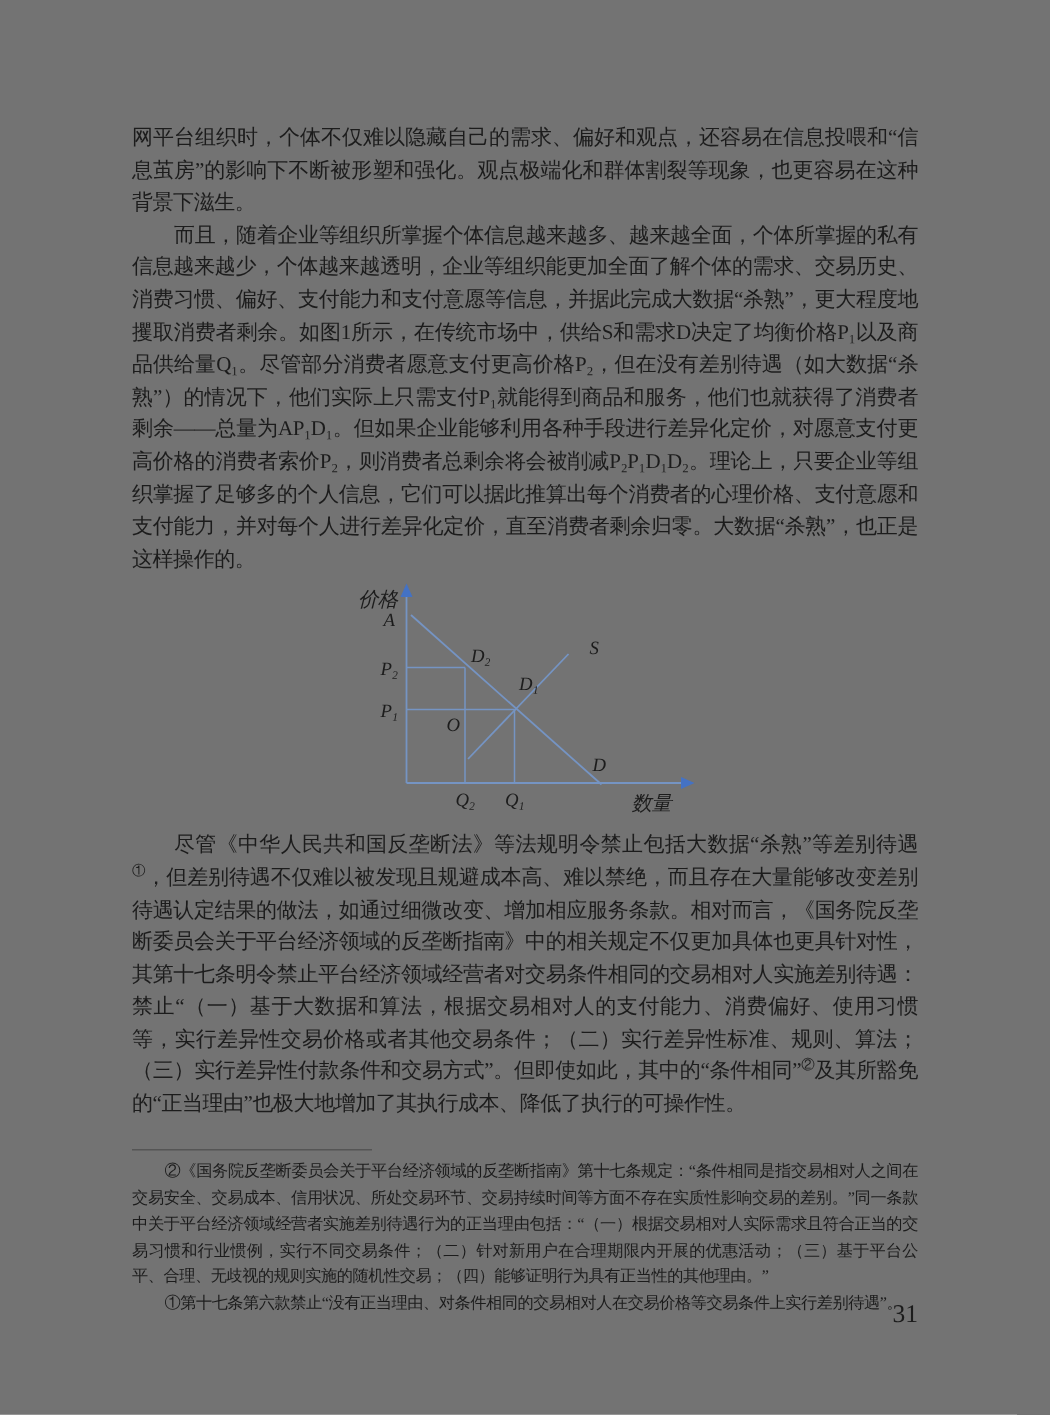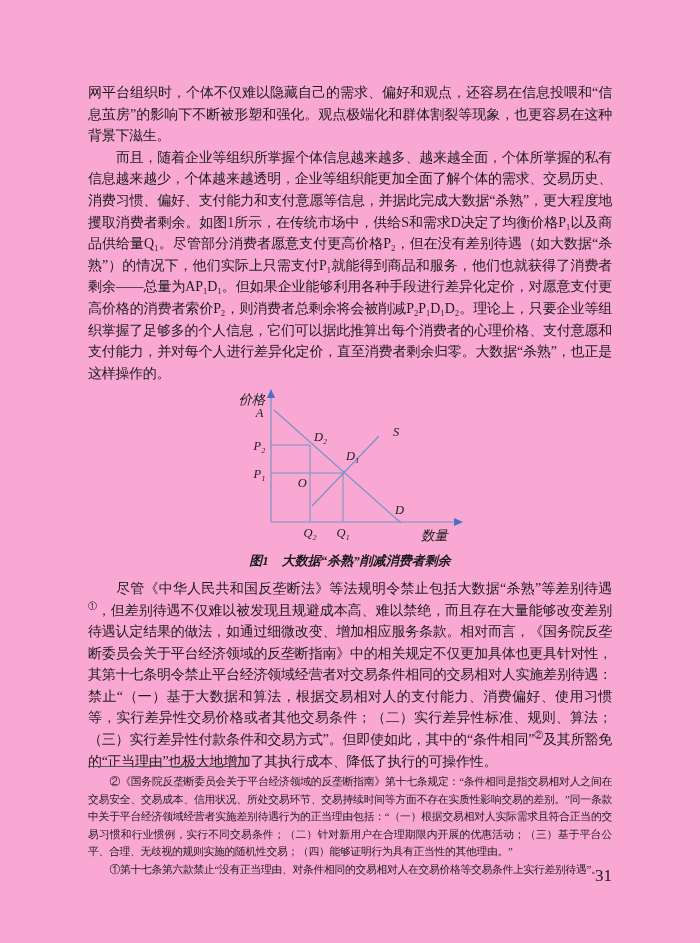--- a/index.html
+++ b/index.html
@@ -1,18 +1,18 @@
 <!DOCTYPE html>
 <html lang="zh"><head>
 <meta charset="utf-8">
 <style>
   html,body{margin:0;padding:0;}
   body{background:#ffffff;width:700px;height:943px;position:relative;
        font-family:"Liberation Serif","DejaVu Serif",serif;color:#1c1c1c;}
-  .page{position:absolute;inset:0;width:700px;height:943px;background:#f9a8d4;overflow:hidden;}
+  .page{position:absolute;inset:0;width:700px;height:943px;background:#737373;overflow:hidden;}
   .content{position:absolute;left:88px;top:82px;width:524px;
            font-size:14px;line-height:21.6px;text-align:justify;
            letter-spacing:-0.3px;}
   .para{margin:0;text-indent:2em;}
   .para.no-indent{text-indent:0;}
   .sup{font-size:9px;vertical-align:super;line-height:0;}
   .figure{margin:5px 0 6px 0;padding:0;width:524px;font-style:italic;}
   .figure svg{display:block;}
   .fig-caption{display:block;text-align:center;font-weight:bold;font-size:13px;
                letter-spacing:0;margin-top:3px;text-indent:0;}
@@ -62,21 +62,20 @@
         <text class="chart-label lab-lat" x="177" y="89" text-anchor="end">P₁</text>
         <text class="chart-label lab-lat" x="214" y="98" text-anchor="middle">O</text>
         <text class="chart-label lab-lat" x="226" y="52" text-anchor="start">D₂</text>
         <text class="chart-label lab-lat" x="258" y="71" text-anchor="start">D₁</text>
         <text class="chart-label lab-lat" x="305" y="47" text-anchor="start">S</text>
         <text class="chart-label lab-lat" x="307" y="125" text-anchor="start">D</text>
         <text class="chart-label lab-lat" x="222" y="148" text-anchor="middle">Q₂</text>
         <text class="chart-label lab-lat" x="255" y="148" text-anchor="middle">Q₁</text>
         <text class="chart-label lab-cjk" x="333" y="151" text-anchor="start">数量</text>
       </svg>
-      <span class="fig-caption">图1　大数据“杀熟”削减消费者剩余</span>
     </div>
 
     <p class="para"><span>尽管《中华人民共和国反垄断法》等法规明令禁止包括大数据“杀熟”等差别待遇</span><span class="sup">①</span><span>，但差别待遇不仅难以被发现且规避成本高、难以禁绝，而且存在大量能够改变差别待遇认定结果的做法，如通过细微改变、增加相应服务条款。相对而言，《国务院反垄断委员会关于平台经济领域的反垄断指南》中的相关规定不仅更加具体也更具针对性，其第十七条明令禁止平台经济领域经营者对交易条件相同的交易相对人实施差别待遇：禁止“（一）基于大数据和算法，根据交易相对人的支付能力、消费偏好、使用习惯等，实行差异性交易价格或者其他交易条件；（二）实行差异性标准、规则、算法；（三）实行差异性付款条件和交易方式”。但即使如此，其中的“条件相同”</span><span class="sup">②</span><span>及其所豁免的“正当理由”也极大地增加了其执行成本、降低了执行的可操作性。</span></p>
 
 
   </div>
 
   <div class="footnotes">
     <div class="fn-rule"></div>
     <p class="fn">②《国务院反垄断委员会关于平台经济领域的反垄断指南》第十七条规定：“条件相同是指交易相对人之间在交易安全、交易成本、信用状况、所处交易环节、交易持续时间等方面不存在实质性影响交易的差别。”同一条款中关于平台经济领域经营者实施差别待遇行为的正当理由包括：“（一）根据交易相对人实际需求且符合正当的交易习惯和行业惯例，实行不同交易条件；（二）针对新用户在合理期限内开展的优惠活动；（三）基于平台公平、合理、无歧视的规则实施的随机性交易；（四）能够证明行为具有正当性的其他理由。”</p>

